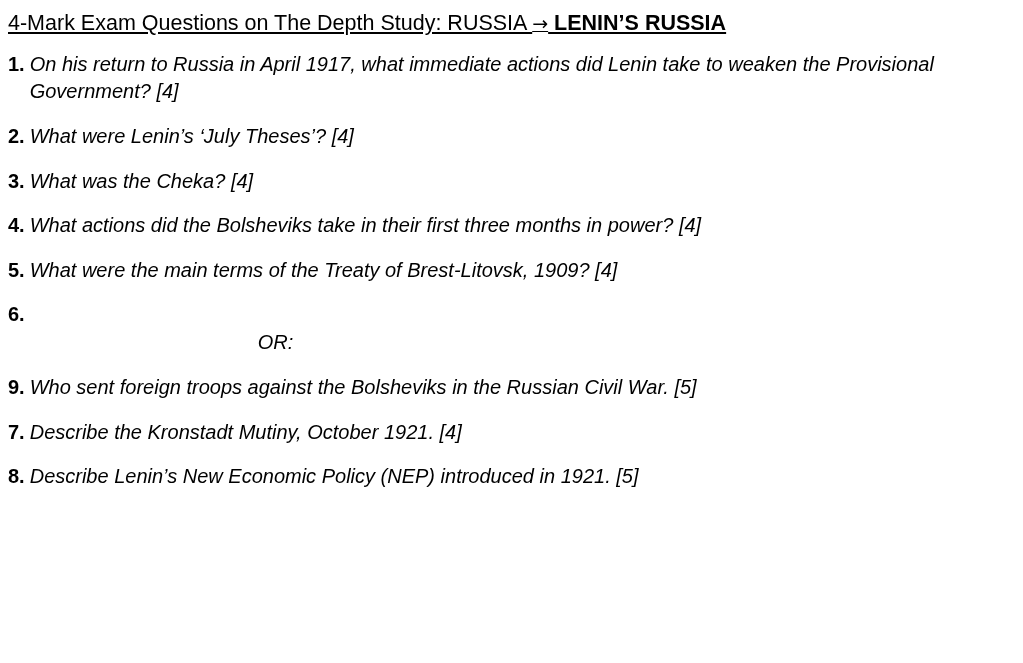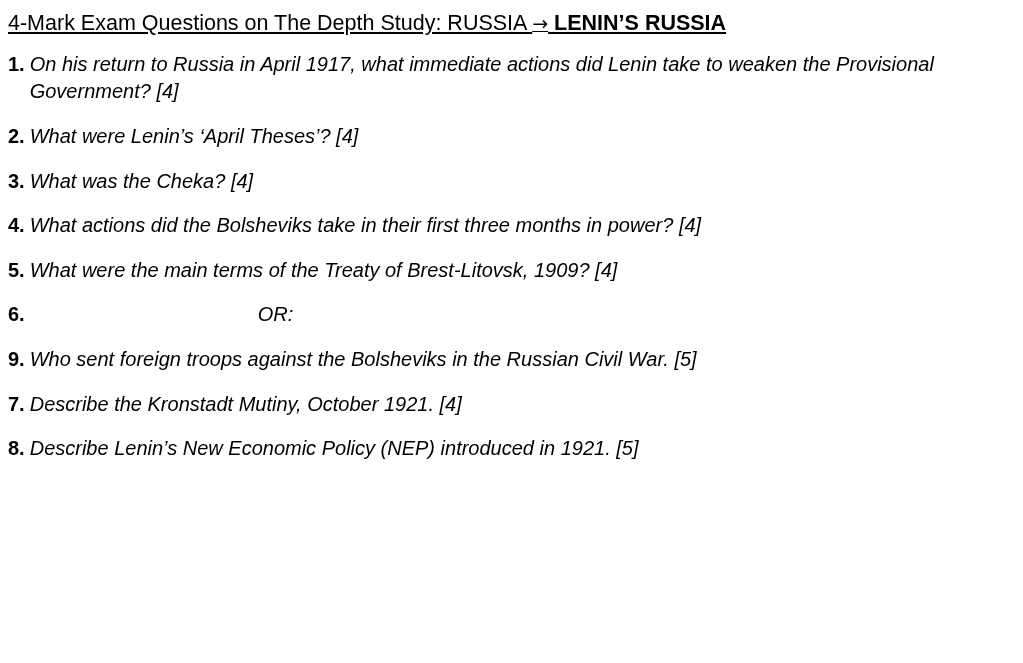--- a/index.html
+++ b/index.html
@@ -56,20 +56,21 @@
   .q-body {
     flex: 1 1 auto;
     font-style: italic;
   }
   .q-text {
     display: block;
   }
   .q-or {
     display: block;
     margin-left: 228px;
+    margin-top: 28px;
   }
   .q-alt {
     display: block;
   }
   .q-item.q-first .q-body {
     max-width: 975px;
   }
 </style>
 </head>
 <body>
@@ -81,21 +82,21 @@
   <div class="q-item q-first">
     <span class="q-num">1.</span>
     <span class="q-body">
       <span class="q-text">On his return to Russia in April 1917, what immediate actions did Lenin take to weaken the Provisional Government? [4]</span>
     </span>
   </div>
 
   <div class="q-item">
     <span class="q-num">2.</span>
     <span class="q-body">
-      <span class="q-text">What were Lenin’s ‘April Theses’? [4]</span>
+      <span class="q-text">What were Lenin’s ‘July Theses’? [4]</span>
     </span>
   </div>
 
   <div class="q-item">
     <span class="q-num">3.</span>
     <span class="q-body">
       <span class="q-text">What was the Cheka? [4]</span>
     </span>
   </div>
 

